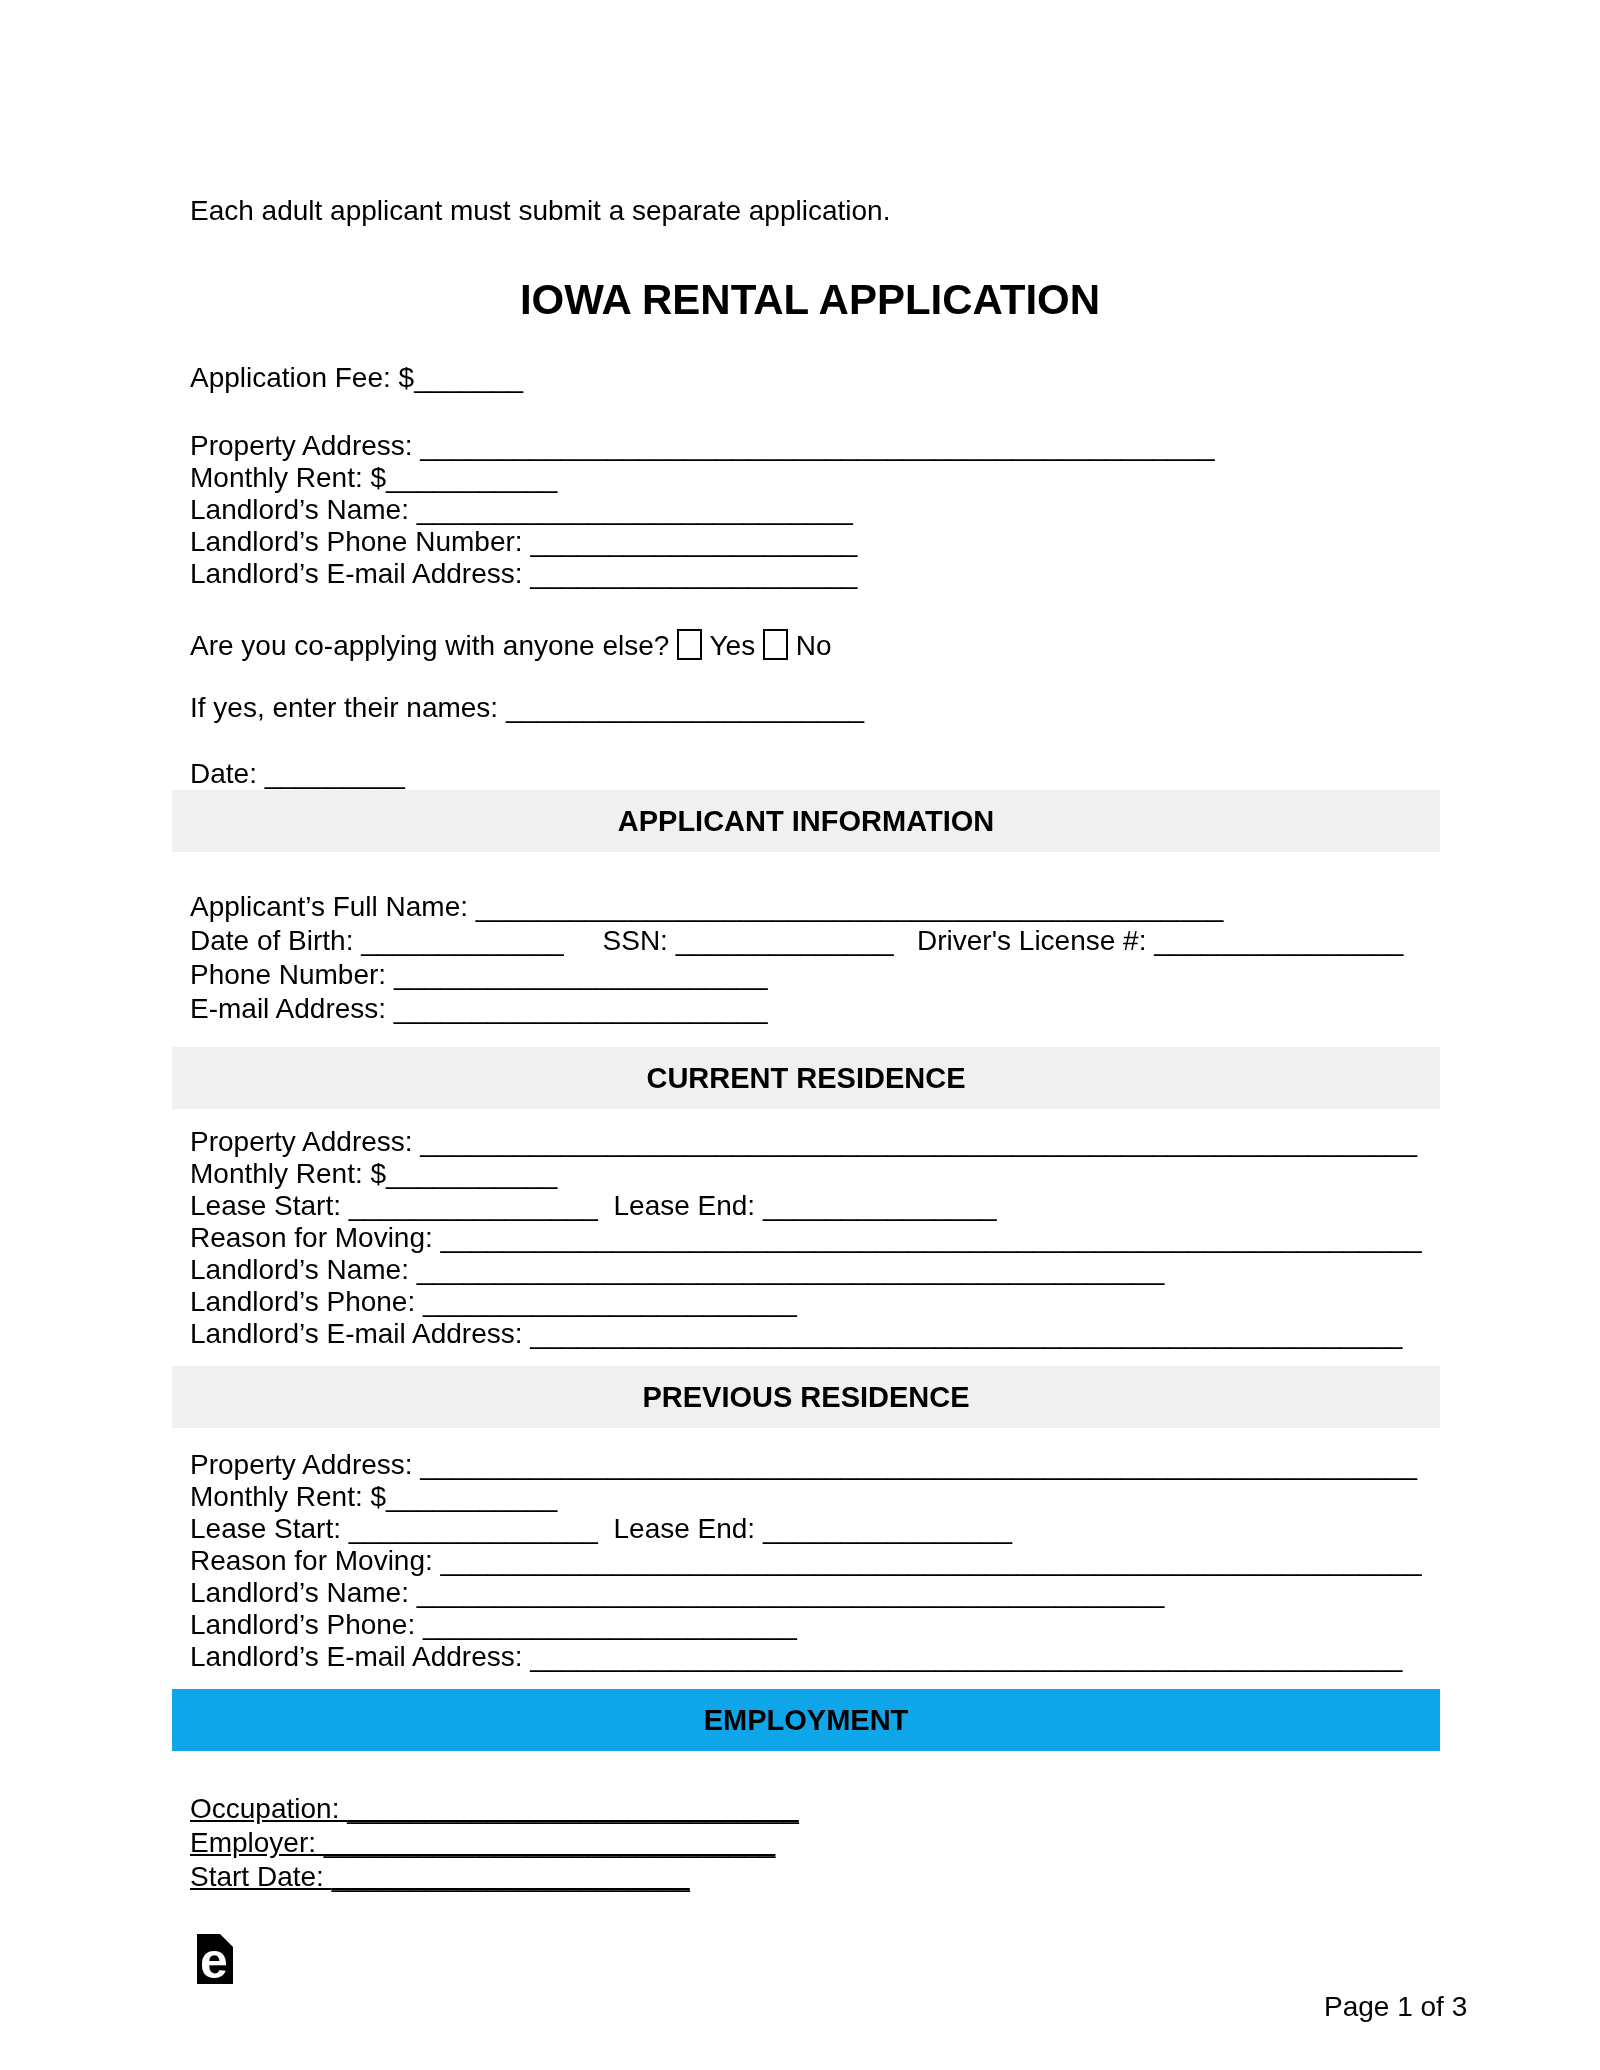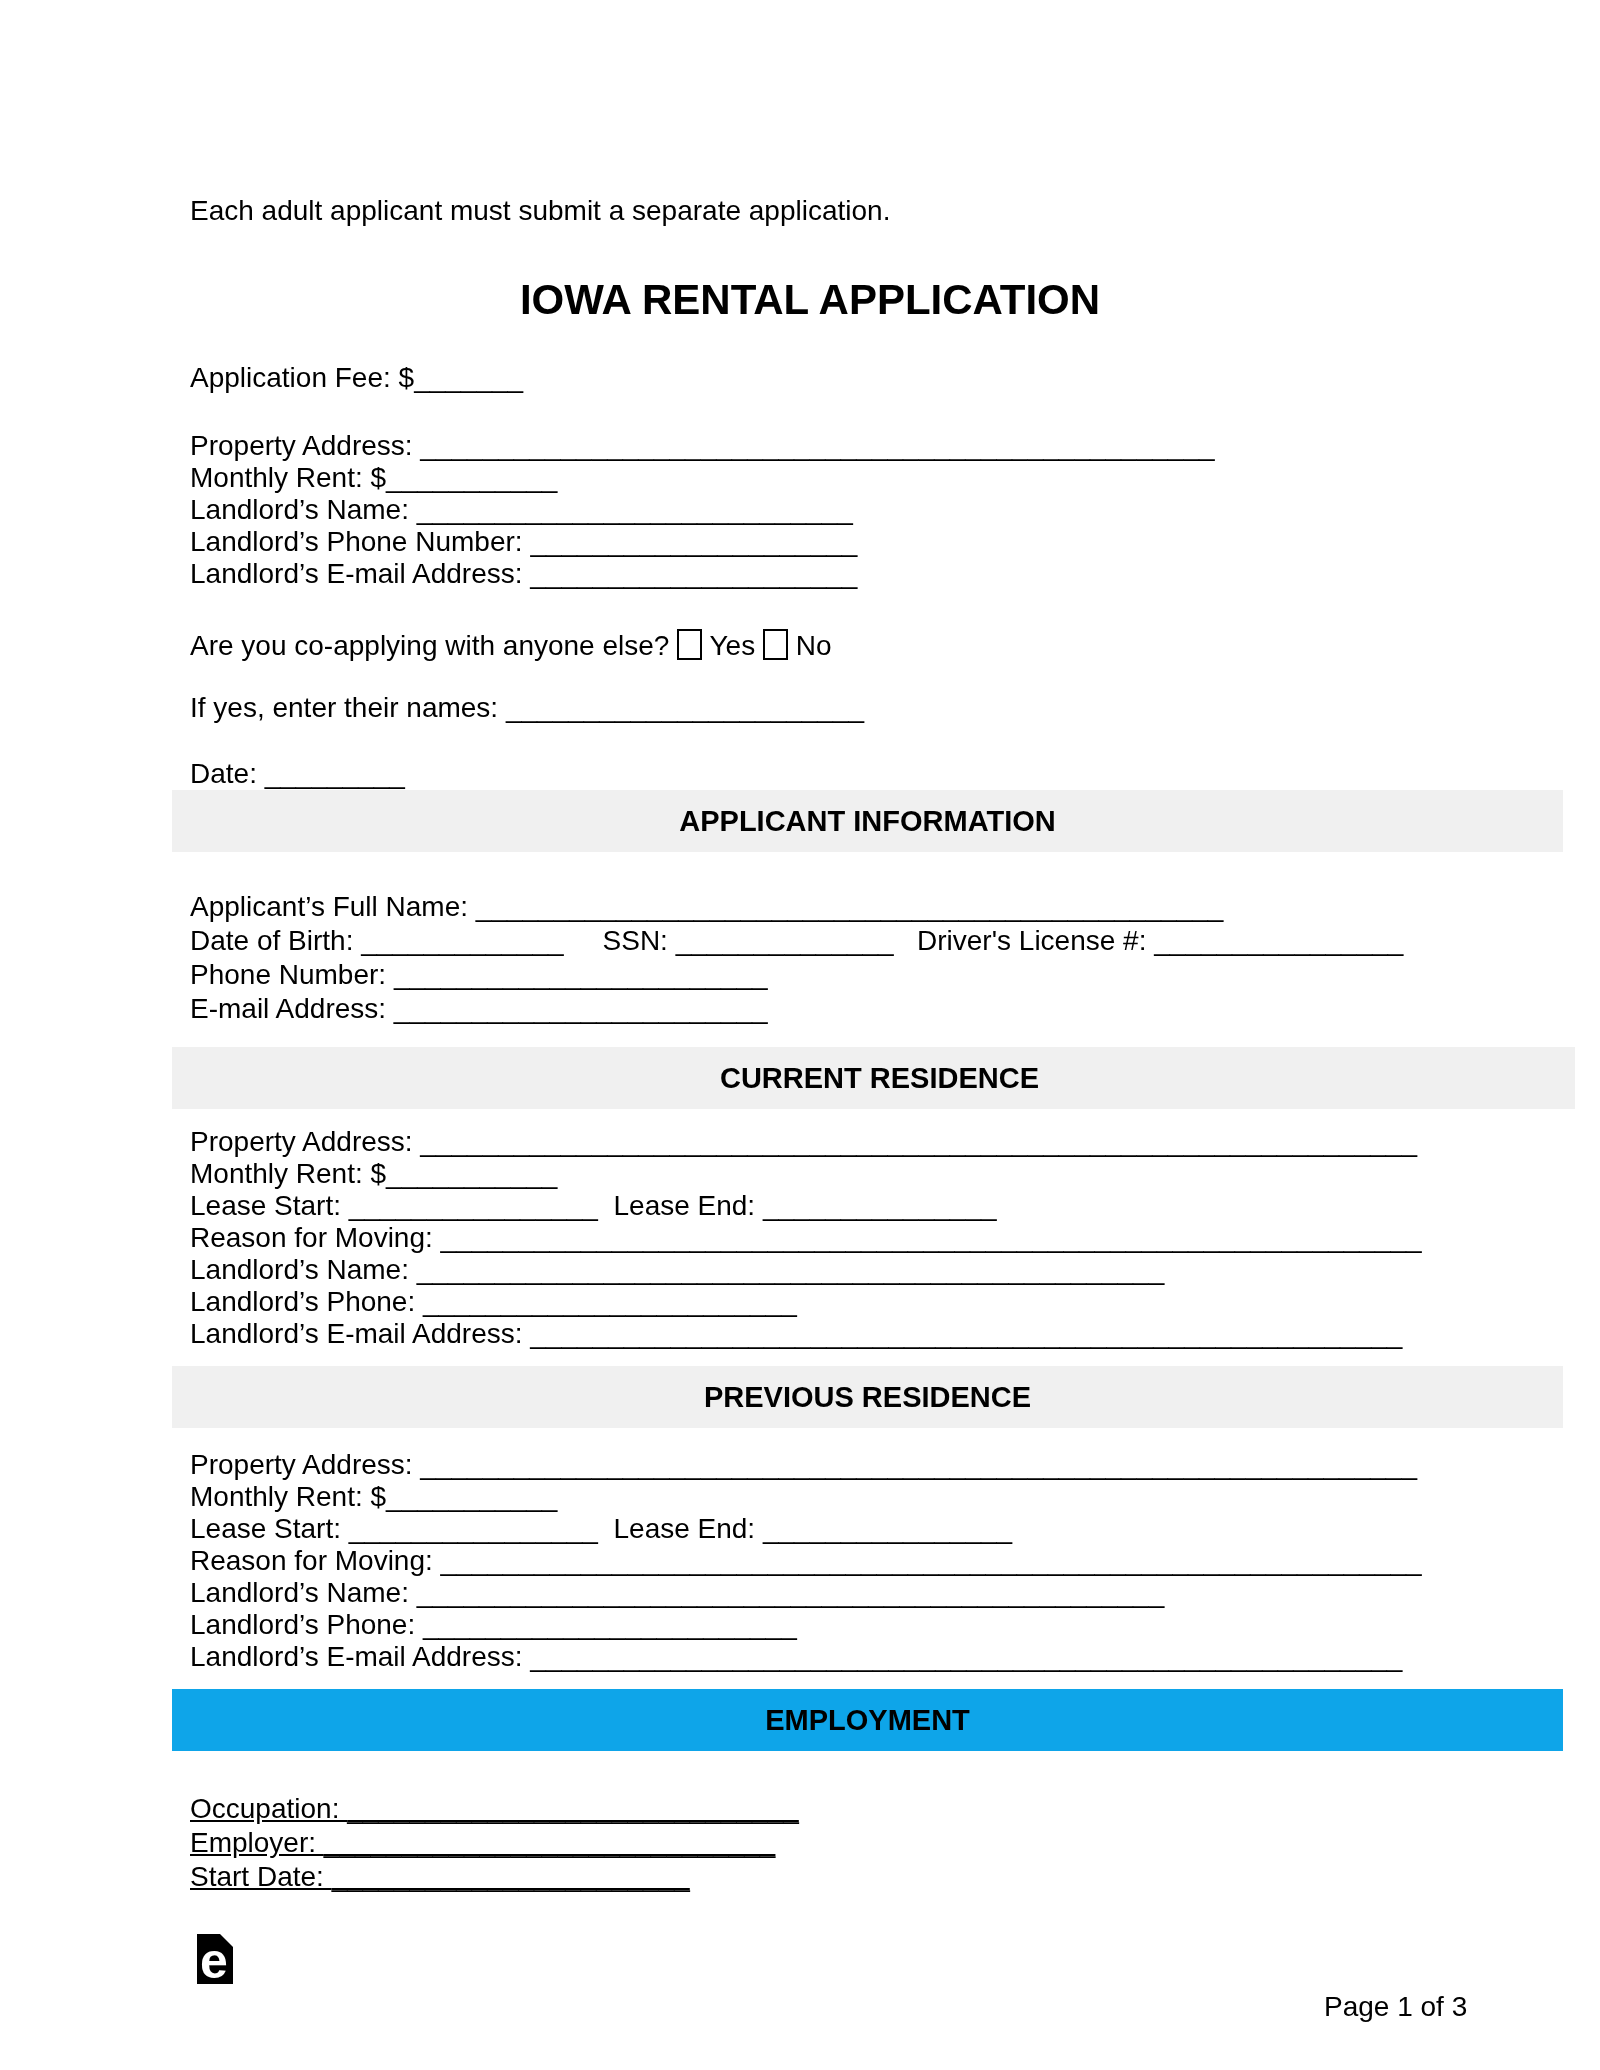--- a/index.html
+++ b/index.html
@@ -11,21 +11,21 @@
   .content { margin-left:190px; width:1240px; }
   .line { margin:0; white-space:pre; line-height:32px; }
   .intro { margin-top:186px; line-height:34px; }
   .title { margin:48px 0 0 0; font-size:42px; line-height:48px; font-weight:bold; text-align:center; }
   .app-fee { margin-top:38px; }
   .block-top { margin-top:36px; }
   .coapply { margin-top:38px; line-height:36px; }
   .ifyes { margin-top:28px; }
   .date-row { margin-top:34px; }
   .band {
-    margin-left:-18px; width:1391px; height:62px; background:#f0f0f0;
+    margin-left:-18px; width:1268px; height:62px; background:#f0f0f0;
     display:flex; align-items:center; justify-content:center;
     font-weight:bold; font-size:29px;
   }
   .band-1 { margin-top:0; }
   .band-2 { margin-top:21px; }
   .band-3 { margin-top:16px; }
   .band-4 { margin-top:16px; }
   .applicant-block { margin-top:38px; }
   .applicant-block .line { line-height:34px; }
   .residence-block { margin-top:17px; }
@@ -76,21 +76,21 @@
         <span>APPLICANT INFORMATION</span>
       </div>
 
     <div class="applicant-block">
       <p class="line"><span>Applicant’s Full Name: </span><span class="blank">________________________________________________</span></p>
       <p class="line"><span>Date of Birth: </span><span class="blank">_____________</span><span>     SSN: </span><span class="blank">______________</span><span>   Driver's License #: </span><span class="blank">________________</span></p>
       <p class="line"><span>Phone Number: </span><span class="blank">________________________</span></p>
       <p class="line"><span>E-mail Address: </span><span class="blank">________________________</span></p>
     </div>
 
-    <div class="band band-2" style="background: rgb(240, 240, 240); padding-left: 12px;">
+    <div class="band band-2" style="background: rgb(240, 240, 240);">
         <span>CURRENT RESIDENCE</span>
       </div>
 
     <div class="residence-block">
       <p class="line"><span>Property Address: </span><span class="blank">________________________________________________________________</span></p>
       <p class="line"><span>Monthly Rent: $</span><span class="blank">___________</span></p>
       <p class="line"><span>Lease Start: </span><span class="blank">________________</span><span>  Lease End: </span><span class="blank">_______________</span></p>
       <p class="line"><span>Reason for Moving: </span><span class="blank">_______________________________________________________________</span></p>
       <p class="line"><span>Landlord’s Name: </span><span class="blank">________________________________________________</span></p>
       <p class="line"><span>Landlord’s Phone: </span><span class="blank">________________________</span></p>

